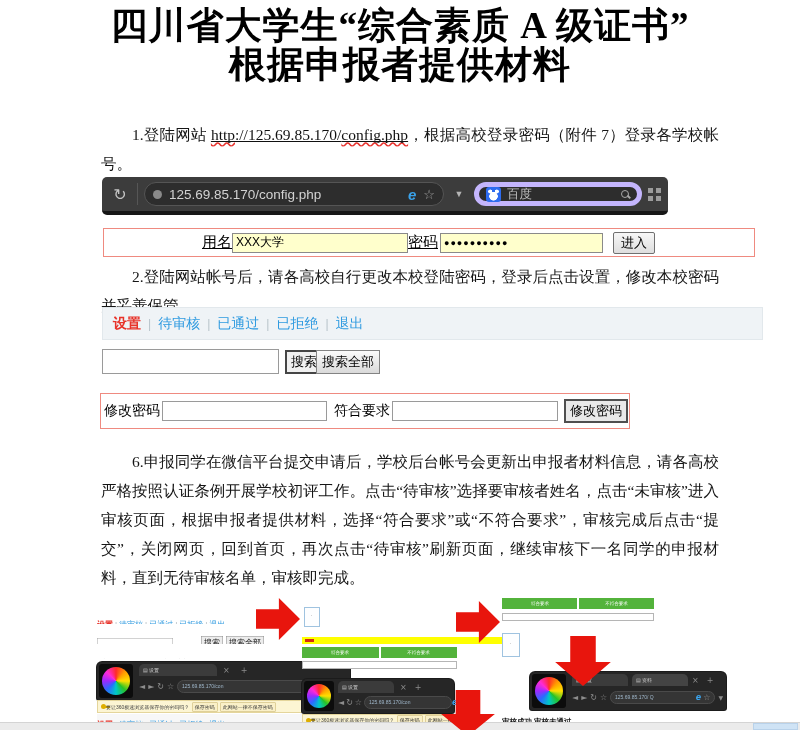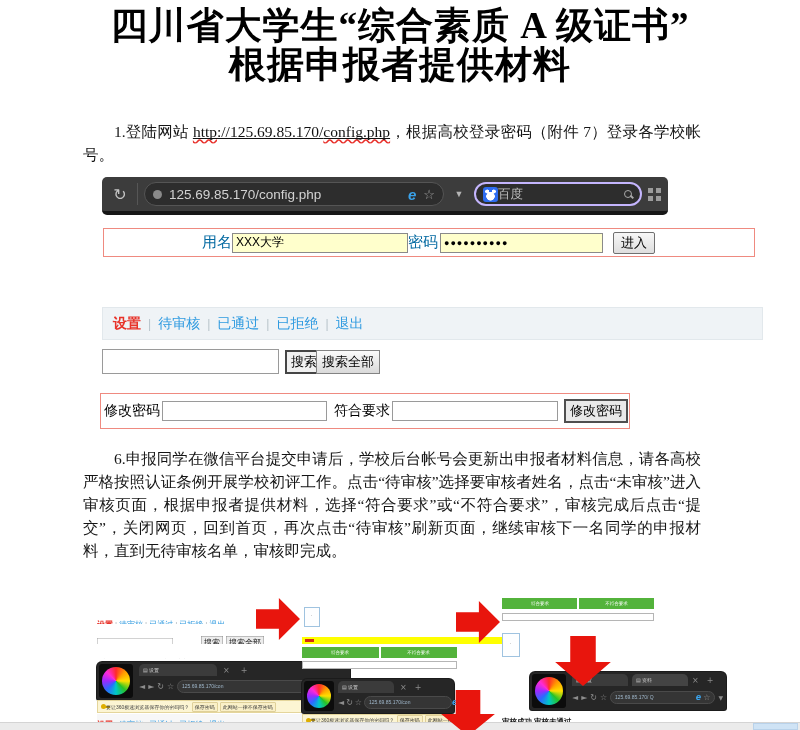--- a/index.html
+++ b/index.html
@@ -3,41 +3,41 @@
 <meta charset="utf-8">
 <style>
   * { margin:0; padding:0; box-sizing:border-box; }
   html,body { background:#fff; }
   body { width:800px; height:730px; font-family:"Liberation Serif","DejaVu Serif",serif; color:#1c1c1c; }
   .page { position:relative; width:800px; height:730px; overflow:hidden; background:#fff; }
 
   
   .title { position:absolute; top:6px; left:0; width:100%; text-align:center;
            font-size:37px; font-weight:bold; line-height:39px; letter-spacing:1px; color:#000; }
-  .para { position:absolute; left:83px; width:618px; font-size:15.5px; line-height:23px;
+  .para { position:absolute; left:101px; width:618px; font-size:15.5px; line-height:29px;
           text-align:justify; color:#151515; }
   .para .ind { display:inline-block; width:2em; }
   .doclink { color:#111; text-decoration:underline; }
   .sp { text-decoration:underline wavy #e8322d; text-decoration-skip-ink:none; }
 
   
   .bbar { position:absolute; left:102px; top:177px; width:566px; height:38px; background:#3c3c3c;
           border-radius:5px; display:flex; align-items:center; padding:0 7px; gap:6px;
           border-bottom:4px solid #161616; font-family:"Liberation Sans",sans-serif; }
   .reload { color:#c3c3c3; font-size:16px; width:22px; text-align:center; flex:0 0 auto; }
   .vdiv { width:1px; height:22px; background:#565656; flex:0 0 auto; }
   .urlpill { flex:1 1 auto; height:24px; background:#2d2d2d; border:1px solid #555; border-radius:12px;
              display:flex; align-items:center; padding:0 8px; gap:7px; min-width:0; }
   .siteid { width:9px; height:9px; border-radius:50%; background:#8a8a8a; flex:0 0 auto; }
   .urltext { flex:1 1 auto; color:#d2d2d2; font-size:13.5px; white-space:nowrap; overflow:hidden; }
   .ieglyph { color:#3aa2ea; font-weight:bold; font-style:italic; font-size:15px; }
   .starglyph { color:#a0a0a0; font-size:13px; }
   .ddbtn { color:#b5b5b5; font-size:9px; width:18px; text-align:center; flex:0 0 auto; }
-  .searchpill { flex:0 0 168px; height:24px; background:#2d2d2d; border:2px solid #c4b5fd; border-radius:12px;
-                display:flex; align-items:center; padding:0 7px; }
+  .searchpill { flex:0 0 168px; height:24px; background:#2d2d2d; border:5px solid #c4b5fd; border-radius:12px;
+                display:flex; align-items:center; padding:0 7px; gap:6px; }
   .baiduicon { width:15px; height:15px; border-radius:3px; flex:0 0 auto;
                background: radial-gradient(circle at 50% 62%, #fff 0 4px, transparent 4.5px),
                            radial-gradient(circle at 28% 30%, #fff 0 1.8px, transparent 2.2px),
                            radial-gradient(circle at 72% 30%, #fff 0 1.8px, transparent 2.2px),
                            #2e6cf0; }
   .searchenginetext { flex:1 1 auto; color:#bdbdbd; font-size:12.5px; }
   .mag { position:relative; width:9px; height:9px; flex:0 0 auto; }
   .mag::before { content:""; position:absolute; left:0; top:0; width:6px; height:6px;
                  border:1.5px solid #a8a8a8; border-radius:50%; }
   .mag::after { content:""; position:absolute; left:6px; top:6px; width:4px; height:1.6px;
@@ -45,21 +45,21 @@
   .gridicon { width:13px; height:13px; flex:0 0 auto;
               background-image:linear-gradient(#9c9c9c,#9c9c9c),linear-gradient(#9c9c9c,#9c9c9c),
                                linear-gradient(#9c9c9c,#9c9c9c),linear-gradient(#9c9c9c,#9c9c9c);
               background-repeat:no-repeat; background-size:5px 5px;
               background-position:0 0,8px 0,0 8px,8px 8px; }
 
   
   .loginbox { position:absolute; left:103px; top:228px; width:652px; height:29px;
               border:1px solid #ef8a80; display:flex; align-items:center; padding-left:98px;
               font-size:15px; background:#fff; }
-  .loginbox label { flex:0 0 auto; color:#0369a1; }
+  .loginbox label { flex:0 0 auto; color:#000000;text-decoration:underline; }
   .yin { height:20px; background:#ffffcc; border:1px solid #8a8a8a; font-family:"Liberation Sans",sans-serif;
          font-size:12px; padding:0 3px; }
   .u-in { width:176px; }
   .p-in { width:163px; margin-left:2px; font-size:9px; letter-spacing:1px; font-weight:bold; }
   .gobtn { margin-left:10px; height:22px; padding:0 7px; font-size:13px; font-family:"Liberation Serif",serif;
            background:linear-gradient(#f7f7f7,#dedede); border:1px solid #707070; border-radius:2px; }
 
   
   .adminmenu { position:absolute; left:102px; top:307px; width:661px; height:33px; background:#eff3f6;
                border:1px solid #e2e8ec; display:flex; align-items:center; padding-left:10px;
@@ -179,20 +179,23 @@
   </div>
 
   <div class="loginbox">
     <label>用名</label>
     <input class="yin u-in" value="XXX大学" style="">
     <label>密码</label>
     <input class="yin p-in" value="●●●●●●●●●●" style="">
     <button class="gobtn">进入</button>
   </div>
 
+  <div class="para" style="top:262px;">
+    <span class="ind"></span><span>2.登陆网站帐号后，请各高校自行更改本校登陆密码，登录后点击设置，修改本校密码并妥善保管。</span>
+  </div>
 
   <div class="adminmenu">
     <span class="active">设置</span>
     <span class="sep">|</span>
     <span class="lnk">待审核</span>
     <span class="sep">|</span>
     <span class="lnk">已通过</span>
     <span class="sep">|</span>
     <span class="lnk">已拒绝</span>
     <span class="sep">|</span>

